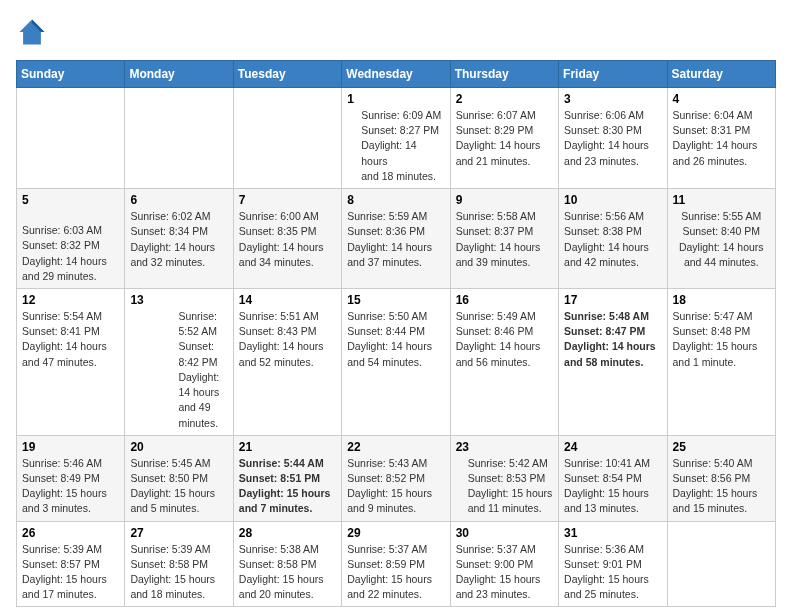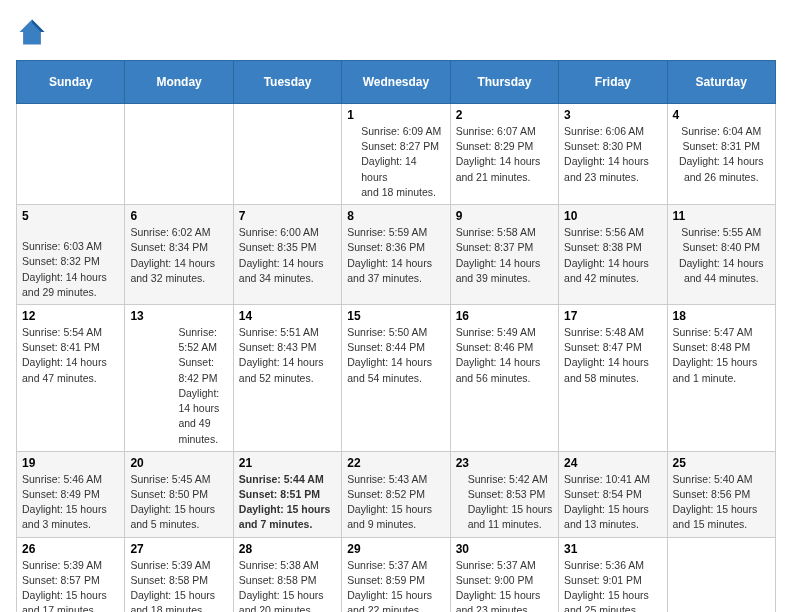--- a/index.html
+++ b/index.html
@@ -48,22 +48,22 @@
       margin-top: 2px;
     }
     .calendar {
       width: 100%;
       border-collapse: collapse;
       font-size: 11px;
     }
     .calendar thead th {
       background-color: #3a7fc1;
       color: white;
-      padding: 14px 4px;
-      text-align: center;
+      padding: 6px 4px;
+      text-align: left;
       font-size: 12px;
       font-weight: bold;
       border: 1px solid #2a6aa0;
     }
     .calendar tbody td {
       border: 1px solid #ccc;
       vertical-align: top;
       padding: 4px 5px;
       width: 108px;
       min-height: 80px;
@@ -142,21 +142,21 @@
         </td>
         <td>
           <span class="day-num">3</span>
           <div class="day-info" style="white-space: pre-line;">Sunrise: 6:06 AM
 Sunset: 8:30 PM
 Daylight: 14 hours
 and 23 minutes.</div>
         </td>
         <td>
           <span class="day-num">4</span>
-          <div class="day-info" style="white-space: pre-line; text-align: center;">Sunrise: 6:04 AM
+          <div class="day-info" style="white-space: pre-line;">Sunrise: 6:04 AM
 Sunset: 8:31 PM
 Daylight: 14 hours
 and 26 minutes.</div>
         </td>
       </tr>
       <tr>
         <td>
           <span class="day-num">5</span>
           <div class="day-info" style="white-space: pre-line; margin-top: 16px;">Sunrise: 6:03 AM
 Sunset: 8:32 PM
@@ -237,21 +237,21 @@
         </td>
         <td>
           <span class="day-num">16</span>
           <div class="day-info" style="white-space: pre-line;">Sunrise: 5:49 AM
 Sunset: 8:46 PM
 Daylight: 14 hours
 and 56 minutes.</div>
         </td>
         <td>
           <span class="day-num">17</span>
-          <div class="day-info" style="white-space: pre-line;">Sunrise: 5:48 AM
+          <div class="day-info" style="white-space: pre-line; font-weight: bold;">Sunrise: 5:48 AM
 Sunset: 8:47 PM
 Daylight: 14 hours
 and 58 minutes.</div>
         </td>
         <td>
           <span class="day-num">18</span>
           <div class="day-info" style="white-space: pre-line;">Sunrise: 5:47 AM
 Sunset: 8:48 PM
 Daylight: 15 hours
 and 1 minute.</div>

